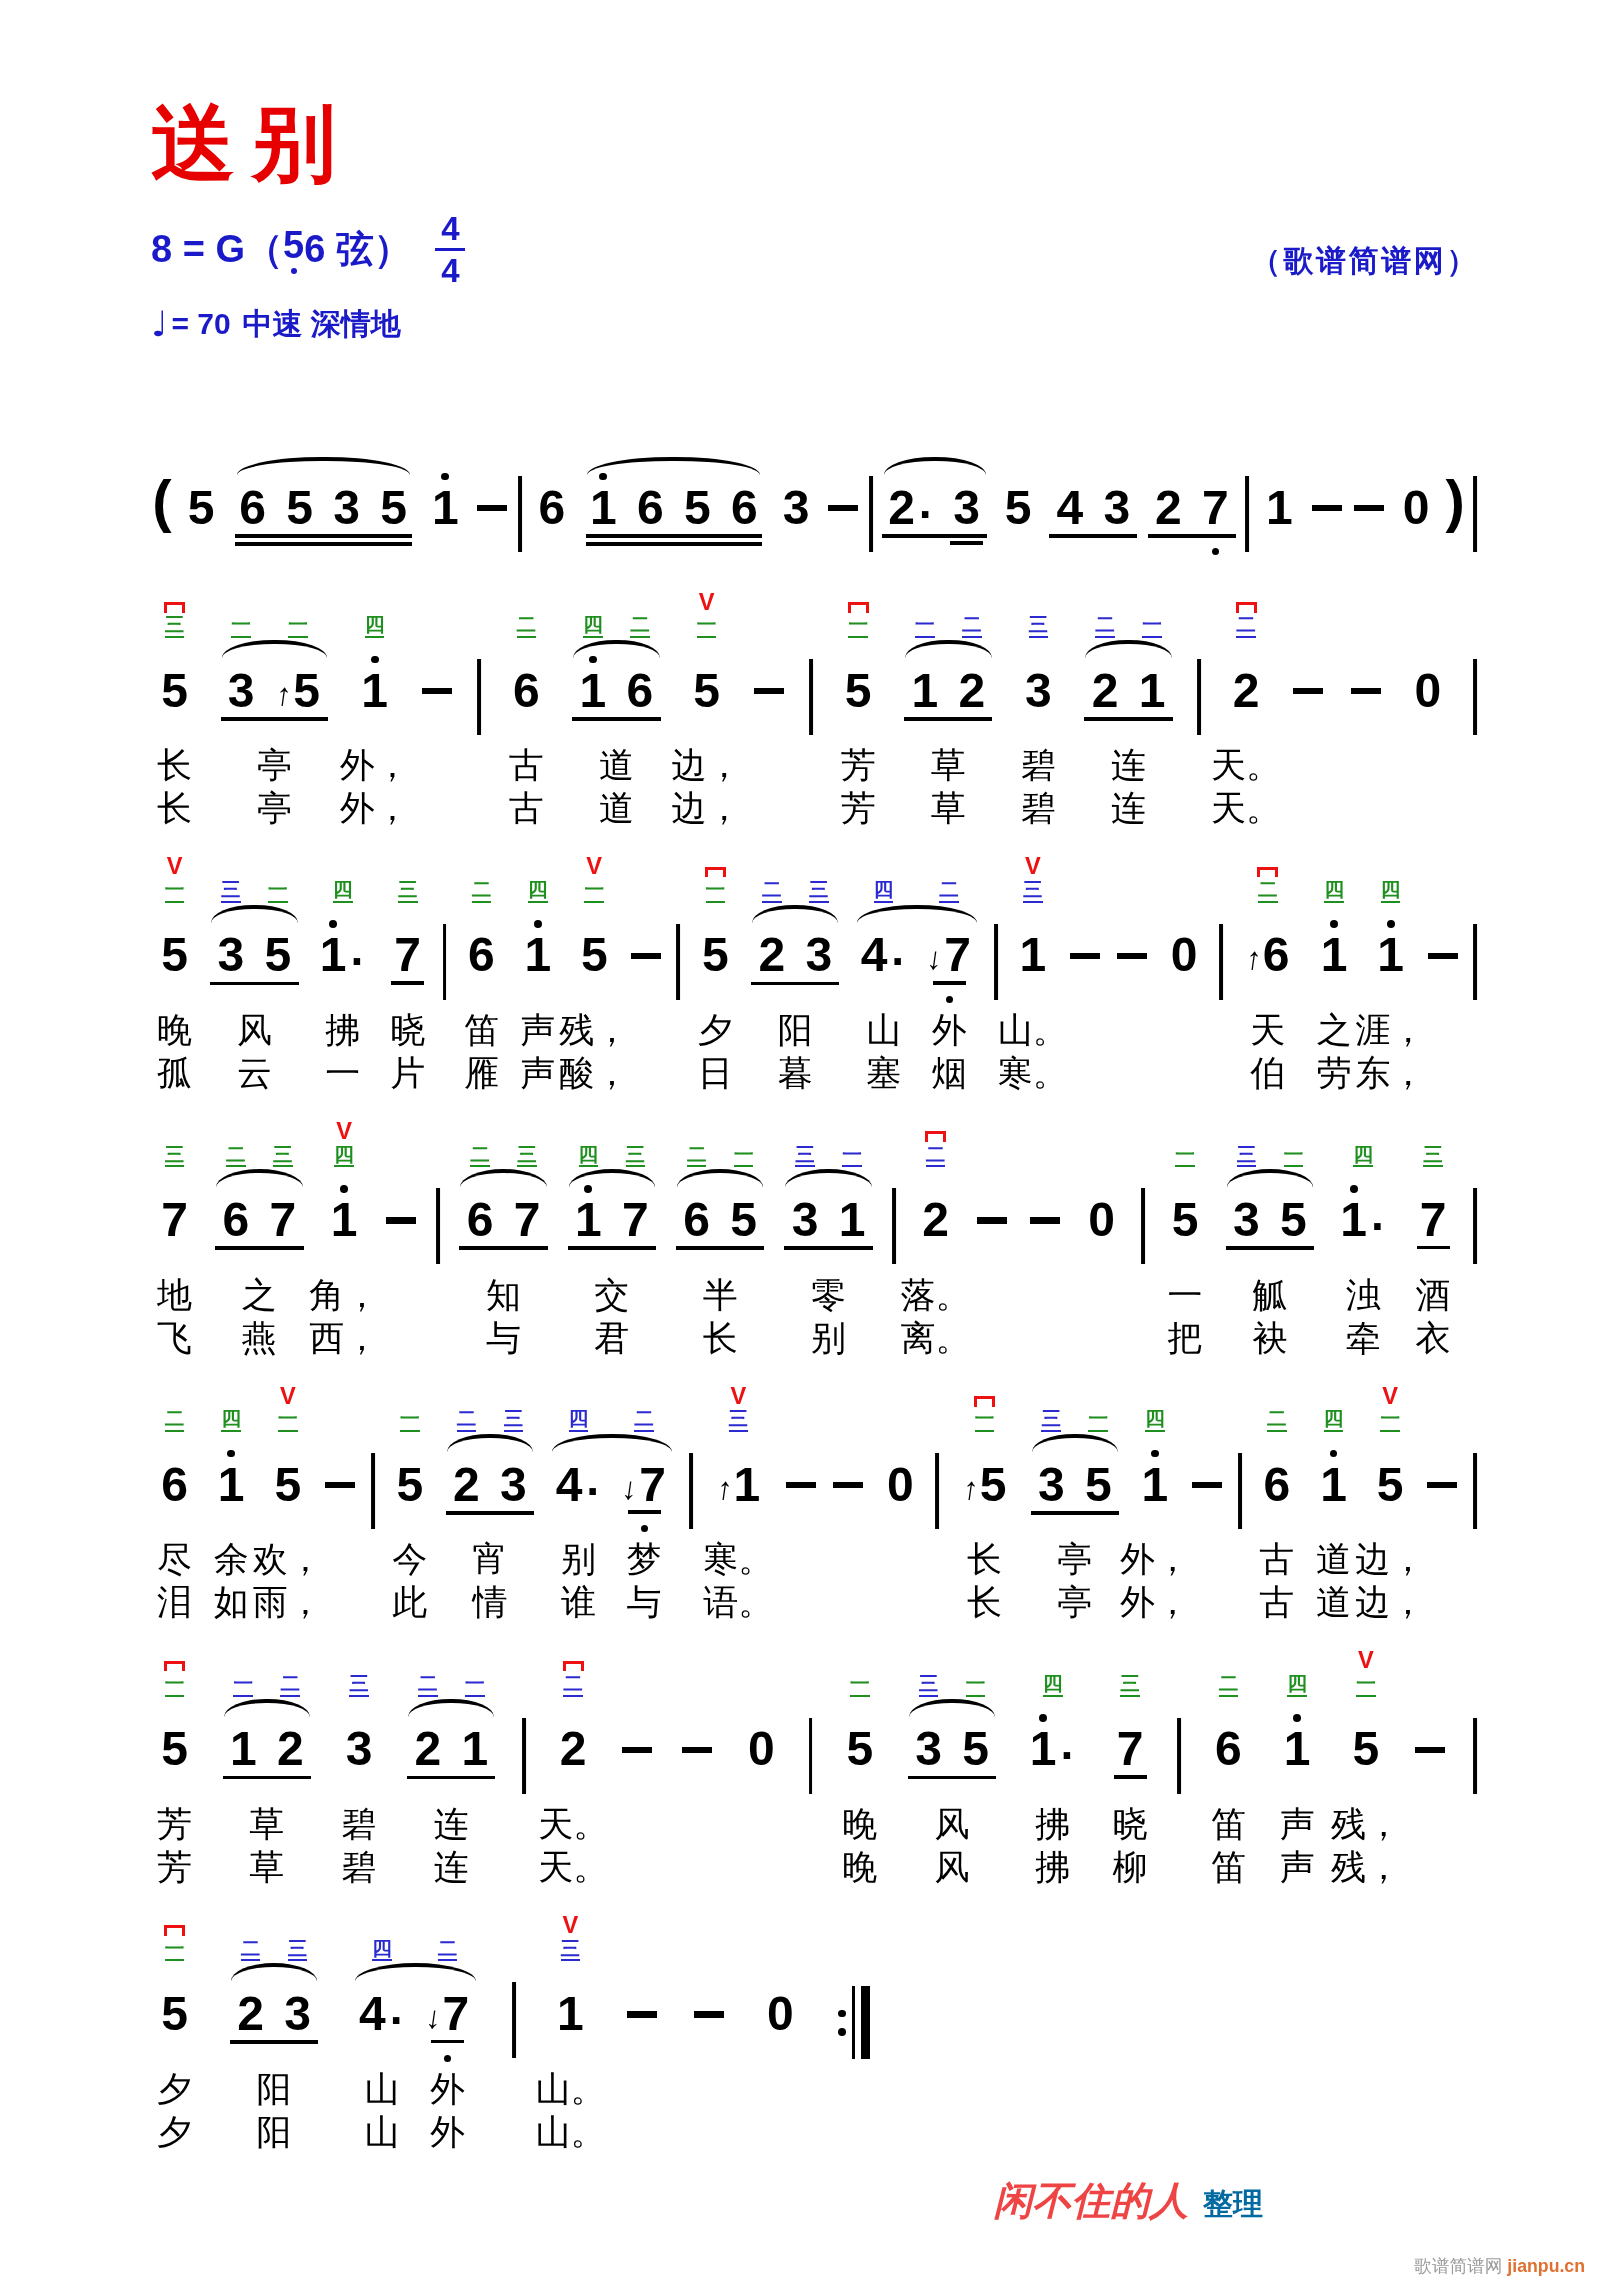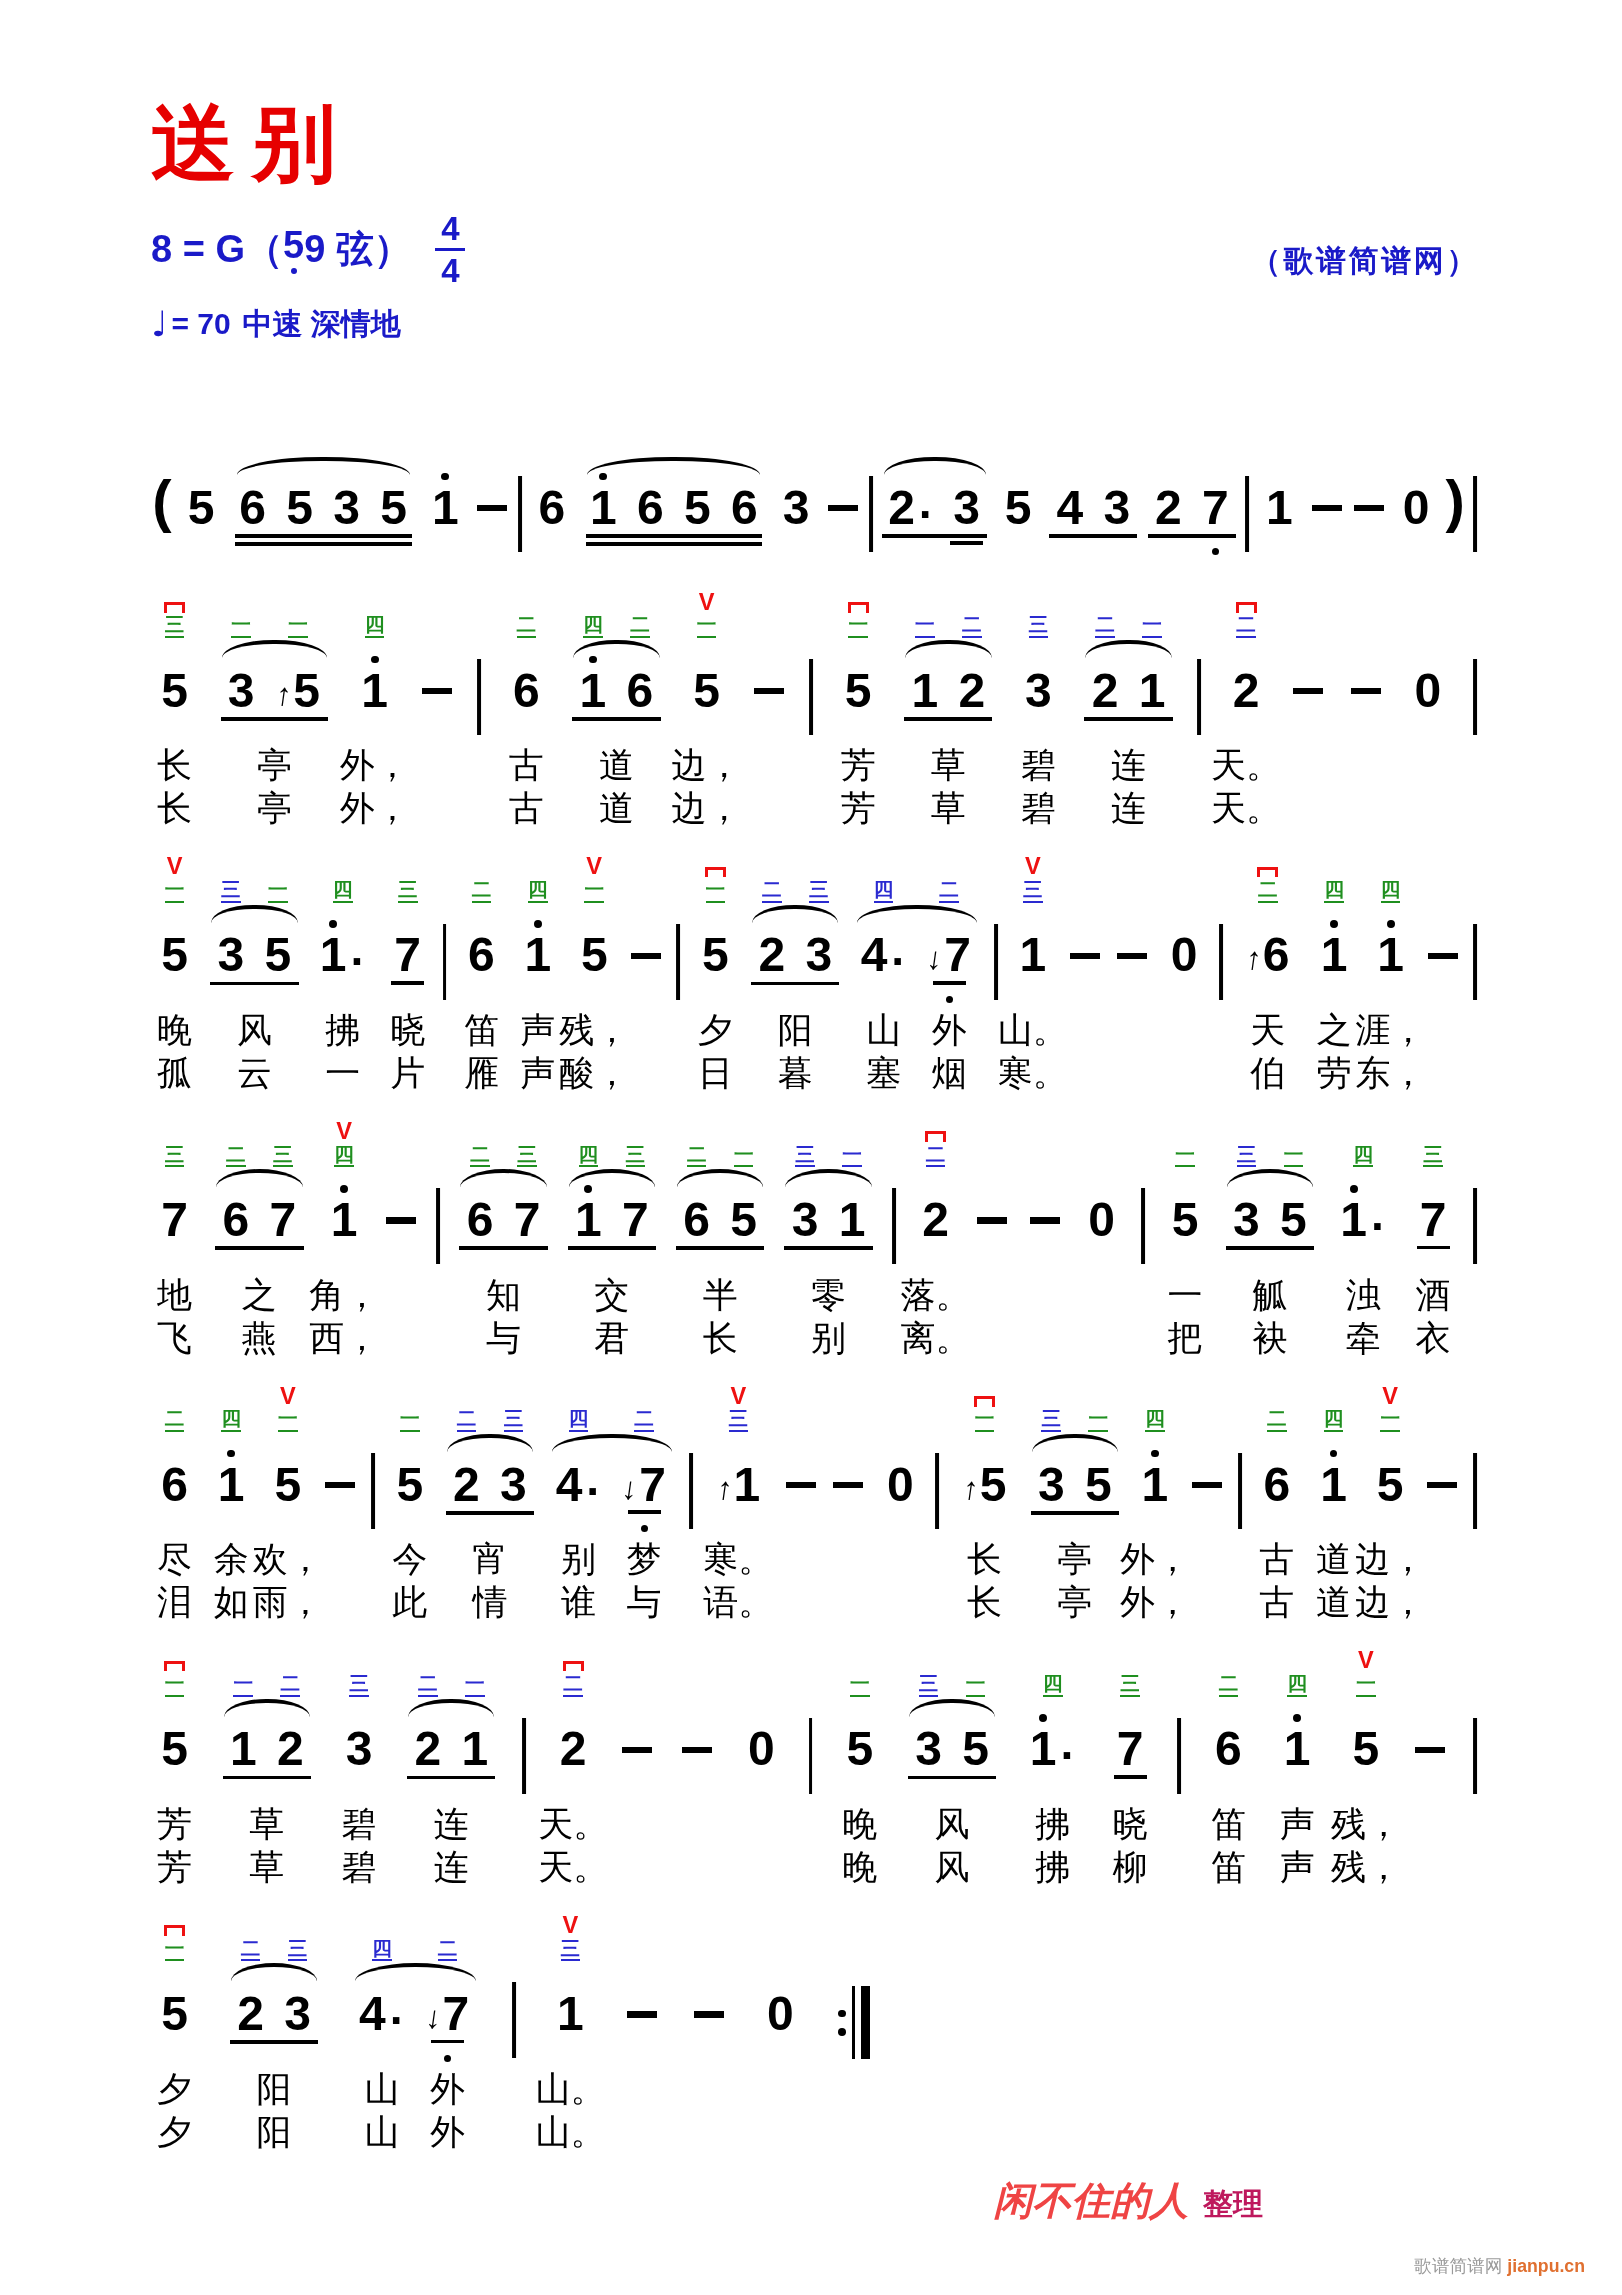--- a/index.html
+++ b/index.html
@@ -71,40 +71,40 @@
   .rb-thick{width:8.5px;height:73px;background:#000;}
   .lyz{display:flex;margin-top:6.5px;}
   .lyz.center{flex-direction:column;align-items:center;}
   .lycell{display:flex;flex-direction:column;align-items:center;}
   .lyr{height:43px;font-size:35px;line-height:39px;white-space:nowrap;color:#000;
        font-family:"Liberation Serif","DejaVu Serif",serif;display:flex;justify-content:center;}
   
   .arranger{display:flex;justify-content:flex-end;align-items:baseline;margin-top:6.5px;padding-right:216px;gap:14.4px;}
   .arr-name{color:#ef4444;font-size:39px;font-weight:bold;font-style:italic;
             font-family:"Liberation Serif","DejaVu Serif",serif;}
-  .arr-suffix{color:#be185d;font-size:30px;font-weight:bold;font-family:"Liberation Serif","DejaVu Serif",serif;}
+  .arr-suffix{color:#0369a1;font-size:30px;font-weight:bold;font-family:"Liberation Serif","DejaVu Serif",serif;}
   .watermark{position:absolute;right:38px;bottom:17px;font-size:17.7px;color:#9a9a9a;}
   .watermark .wm-url{color:#e07030;font-weight:bold;}
 </style>
 </head>
 <body>
 
 <div class="page">
 
   <div class="title">送别</div>
 
   <div class="head-row">
     <div class="key-block">
       <div class="key-line">
         <span>8 = G（</span>
         <span class="kn">
           <span>5</span>
           <span class="kdot"></span>
         </span>
-        <span>9 弦）</span>
+        <span>6 弦）</span>
         <span class="timesig">
           <span class="tsn">4</span>
           <span class="tsl"></span>
           <span class="tsn">4</span>
         </span>
       </div>
       <div class="tempo-line">
         <span class="tempo-note">♩</span>
         <span>= 70</span>
         <span style="width:11.8px"></span>

